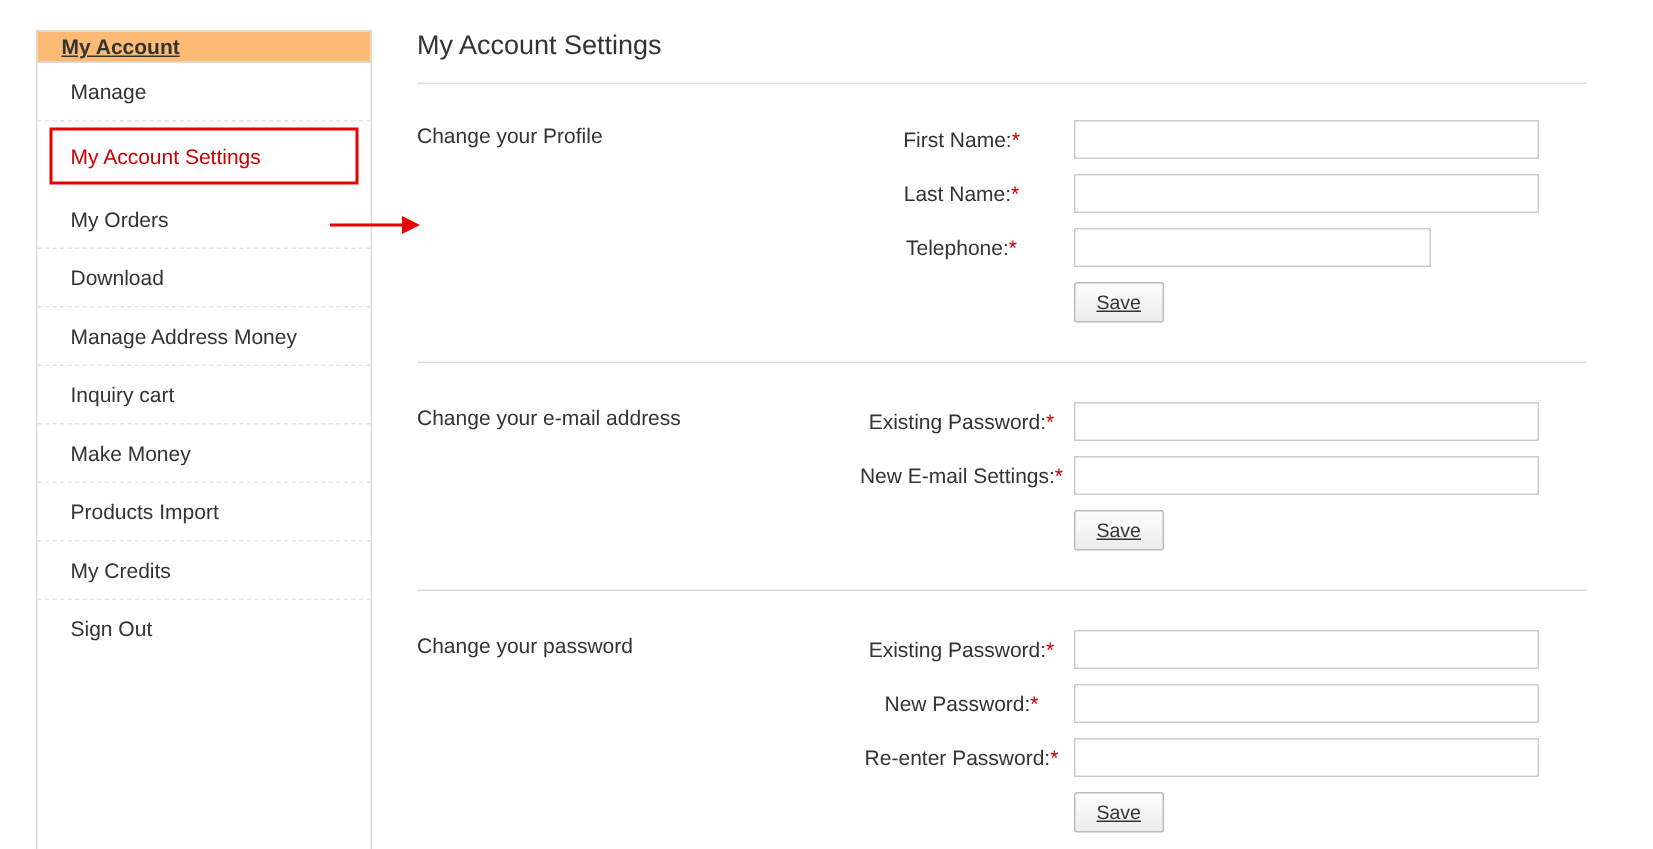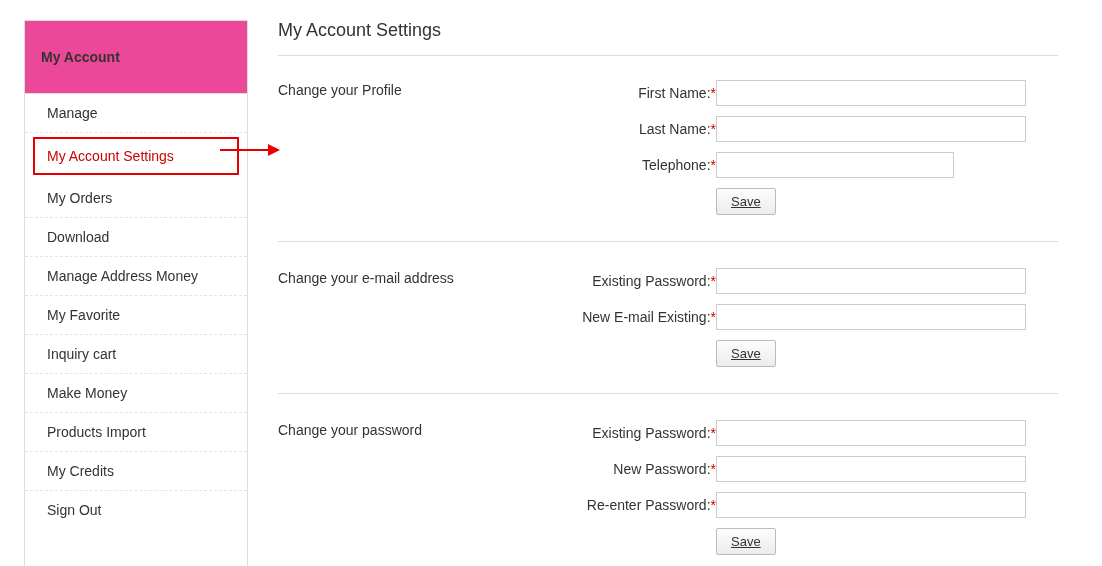--- a/index.html
+++ b/index.html
@@ -1,30 +1,30 @@
 <!DOCTYPE html>
 <html><head>
   <meta charset="utf-8">
   <style>
     * { box-sizing: border-box; margin: 0; padding: 0; }
     body { font-family: Arial, Helvetica, sans-serif; font-size: 14px; color: #333; background: #fff; }
     .container { display: flex; padding: 20px 24px; gap: 30px; }
     .sidebar { width: 224px; border: 1px solid #ddd; background: #fff; flex-shrink: 0; }
-    .sidebar-header { background: #ec4899; padding: 28px 16px; font-weight: bold; color: #333; border-bottom: 1px solid #ddd; }
+    .sidebar-header { background: #fdba74; padding: 2px 16px; font-weight: bold; color: #333; border-bottom: 1px solid #ddd; text-decoration: underline; }
     .sidebar-item { padding: 11px 16px 11px 22px; color: #333; cursor: pointer; border-bottom: 1px dashed #e5e5e5; position: relative; }
     .sidebar-item.active { color: #c00; border: 2px solid #e60000; margin: 4px 8px; padding: 9px 12px; }
     .sidebar-item:last-child { border-bottom: none; }
     .main { flex: 1; padding-right: 20px; }
     .page-title { font-size: 18px; font-weight: normal; color: #333; margin-bottom: 14px; }
     .divider { border: none; border-top: 1px solid #ddd; margin: 0 0 24px 0; }
     .section { display: flex; gap: 18px; margin-bottom: 18px; }
     .section-title { width: 270px; color: #333; padding-top: 2px; flex-shrink: 0; }
     .form-rows { flex: 1; }
     .form-row { display: flex; align-items: center; margin-bottom: 10px; }
-    .form-label { width: 150px; text-align: right; color: #333; }
+    .form-label { width: 150px; text-align: center; color: #333; }
     .req { color: #c00; }
     .form-input { width: 310px; height: 26px; border: 1px solid #ccc; padding: 2px 6px; font-size: 13px; }
     .form-input.short { width: 238px; }
     .btn-row { display: flex; margin-top: 6px; margin-bottom: 6px; text-decoration: underline; }
     .btn-spacer { width: 150px; flex-shrink: 0; }
     .btn { border: 1px solid #bbb; background: linear-gradient(#fdfdfd, #ececec); color: #333; padding: 5px 14px; font-size: 13px; cursor: pointer; border-radius: 2px; }
     .section-divider { border: none; border-top: 1px solid #ddd; margin: 20px 0 26px 0; }
     .arrow { position: absolute; left: 220px; top: 140px; pointer-events: none; }
   </style>
 </head>
@@ -32,21 +32,20 @@
 
 <div class="container">
 
   <div class="sidebar">
     <div class="sidebar-header">My Account</div>
     <div class="sidebar-item">Manage</div>
     <div class="sidebar-item active">My Account Settings</div>
     <div class="sidebar-item">My Orders</div>
     <div class="sidebar-item">Download</div>
     <div class="sidebar-item">Manage Address Money</div>
-    <div class="sidebar-item">My Favorite</div>
     <div class="sidebar-item">Inquiry cart</div>
     <div class="sidebar-item">Make Money</div>
     <div class="sidebar-item">Products Import</div>
     <div class="sidebar-item">My Credits</div>
     <div class="sidebar-item">Sign Out</div>
   </div>
 
   <svg class="arrow" width="60" height="20">
     <line x1="0" y1="10" x2="48" y2="10" stroke="#e60000" stroke-width="2"></line>
     <polygon points="48,4 60,10 48,16" fill="#e60000"></polygon>
@@ -81,21 +80,21 @@
     <hr class="section-divider">
 
     <div class="section">
       <div class="section-title">Change your e-mail address</div>
       <div class="form-rows">
         <div class="form-row">
           <div class="form-label"><span>Existing Password:</span><span class="req">*</span></div>
           <input class="form-input" type="password" value="" style="">
         </div>
         <div class="form-row">
-          <div class="form-label"><span>New E-mail Existing:</span><span class="req">*</span></div>
+          <div class="form-label"><span>New E-mail Settings:</span><span class="req">*</span></div>
           <input class="form-input" type="text" value="" style="">
         </div>
         <div class="btn-row">
           <div class="btn-spacer"></div>
           <button class="btn">Save</button>
         </div>
       </div>
     </div>
 
     <hr class="section-divider">

